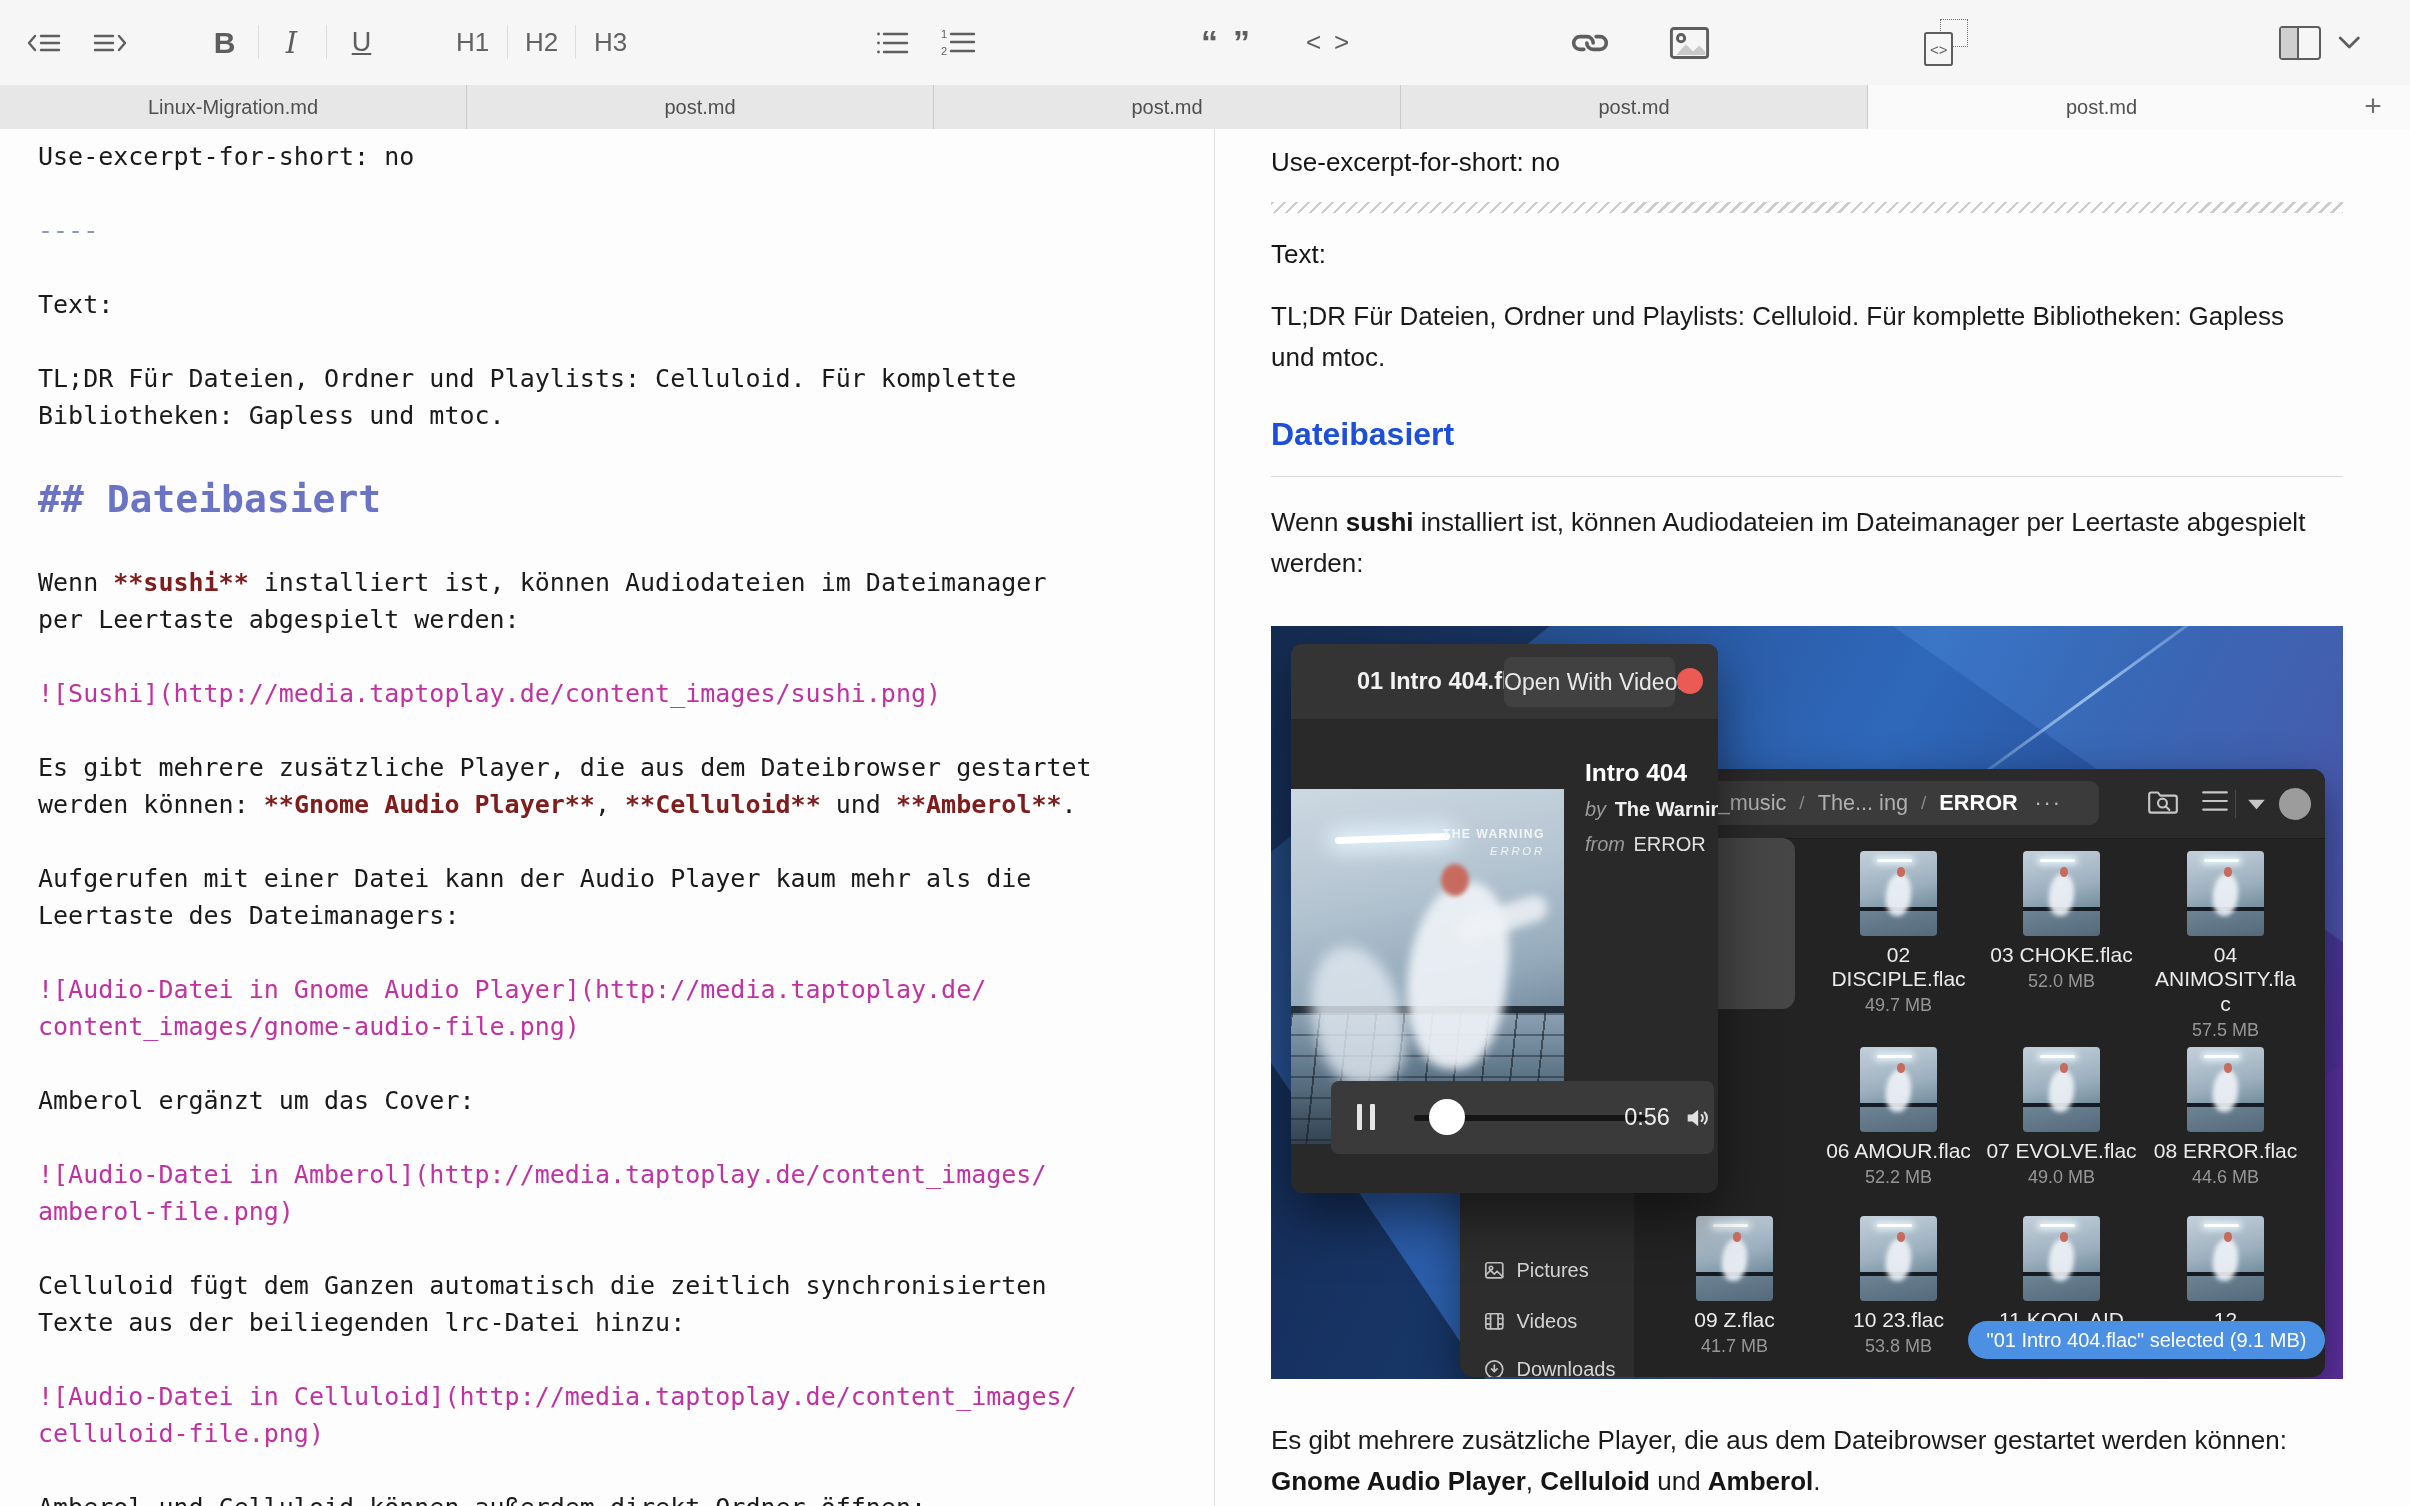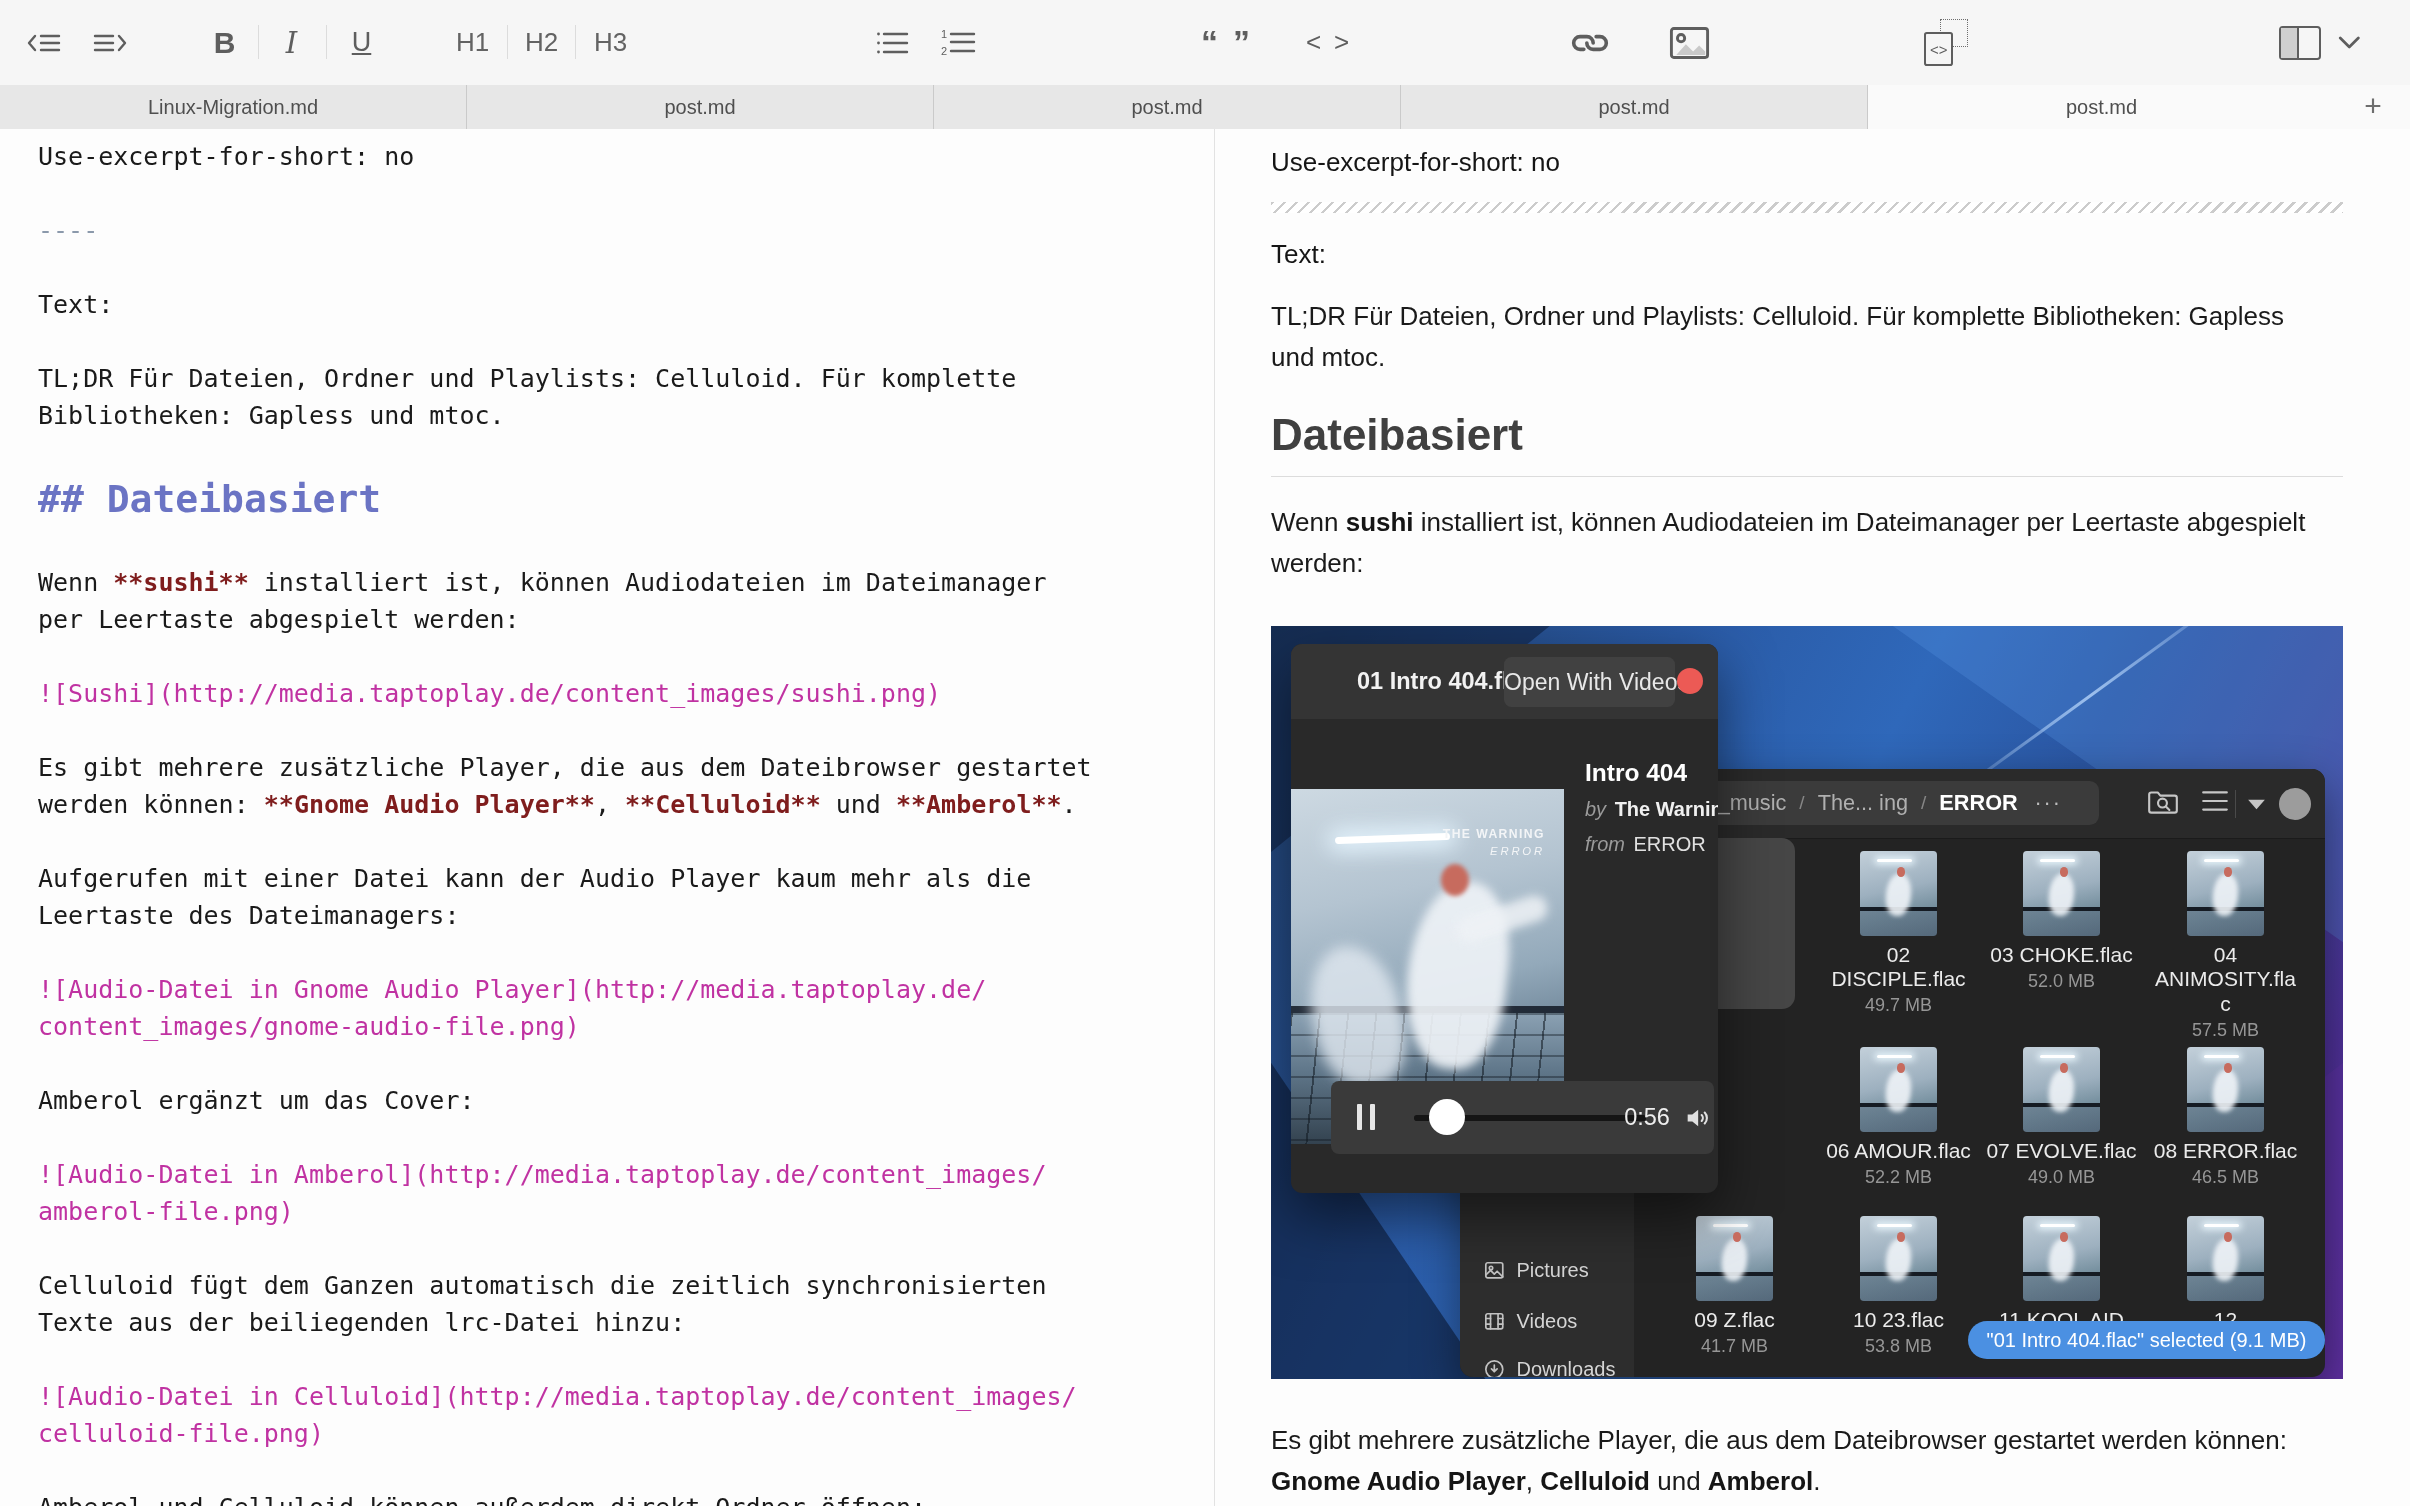--- a/index.html
+++ b/index.html
@@ -41,21 +41,21 @@
   .seg-d{color:#8b99ab;}
   .seg-h{color:#6b74c4;font-weight:bold;}
   .seg-r{color:#7f1d1d;font-weight:bold;}
   .seg-m{color:#c032a2;}
   .seg-b{font-weight:bold;}
 
   
   .pv-p{margin:21px 0 0;font-size:26px;line-height:41px;color:#151515;white-space:nowrap;}
   .pv-p.first{margin-top:1.9px;}
   .pv-hr{width:1072px;height:11.3px;margin:19px 0 0;background:repeating-linear-gradient(135deg,#cccccc 0 2.4px,#ffffff 2.4px 8.5px);}
-  .pv-h2{width:1072px;margin:30px 0 0;padding-bottom:15px;border-bottom:1.9px solid #dcdcdc;font-size:44px;line-height:53px;font-weight:bold;color:#404040;}
+  .pv-h2{width:1072px;margin:30px 0 0;padding-bottom:15px;border-bottom:1.9px solid #dcdcdc;font-size:32px;line-height:53px;font-weight:bold;color:#1d4ed8;}
   .pv-p.afterh{margin-top:24.5px;}
   .pv-p.last{margin-top:41px;}
 
   
   .shot{position:relative;width:1072px;height:753px;margin:42px 0 0;overflow:hidden;background:#1e3a66;}
   .wp{position:absolute;inset:0;background:linear-gradient(118deg,#21416f 0%,#2a5aa5 28%,#2f68ba 46%,#2b57a4 60%,#3a4a9a 74%,#4e3198 87%,#5e2f9f 100%);}
   .wp i{position:absolute;inset:0;}
   .wp .f1{clip-path:polygon(0 0,26% 0,0 30%);background:rgba(10,24,52,.5);}
   .wp .f2{clip-path:polygon(58% 0,100% 0,100% 42%);background:rgba(90,150,230,.28);}
   .wp .f3{clip-path:polygon(0 58%,20% 100%,0 100%);background:rgba(8,18,42,.55);}
@@ -382,21 +382,21 @@
                   <span class="mini-head"></span>
                 </div>
                 <div class="fm-name">07 EVOLVE.flac</div>
                 <div class="fm-size">49.0 MB</div>
               </div>
               <div class="fm-item" style="left: 690px; top: 278px;">
                 <div class="mini-art">
                   <span class="mini-head"></span>
                 </div>
                 <div class="fm-name">08 ERROR.flac</div>
-                <div class="fm-size">46.5 MB</div>
+                <div class="fm-size">44.6 MB</div>
               </div>
               <div class="fm-item" style="left: 199px; top: 447px;">
                 <div class="mini-art">
                   <span class="mini-head"></span>
                 </div>
                 <div class="fm-name">09 Z.flac</div>
                 <div class="fm-size">41.7 MB</div>
               </div>
               <div class="fm-item" style="left: 363px; top: 447px;">
                 <div class="mini-art">

